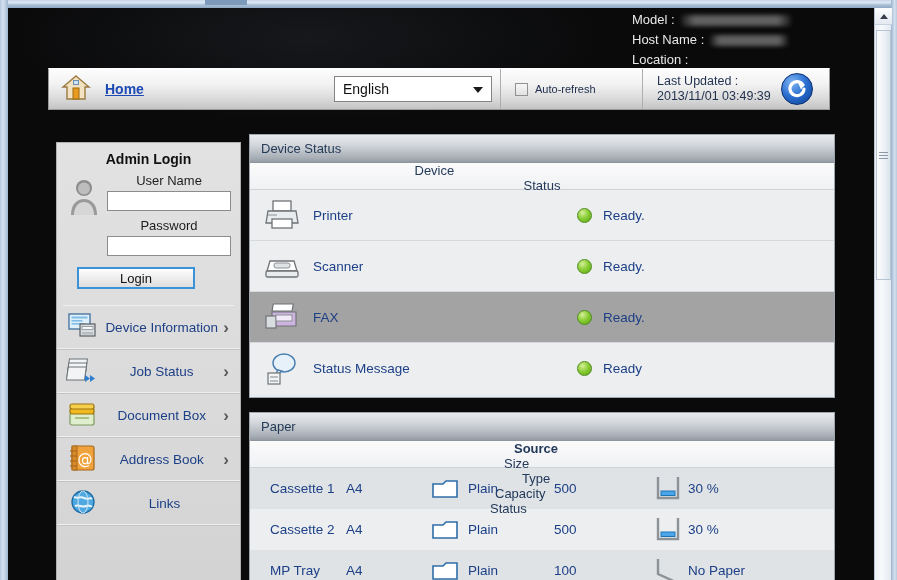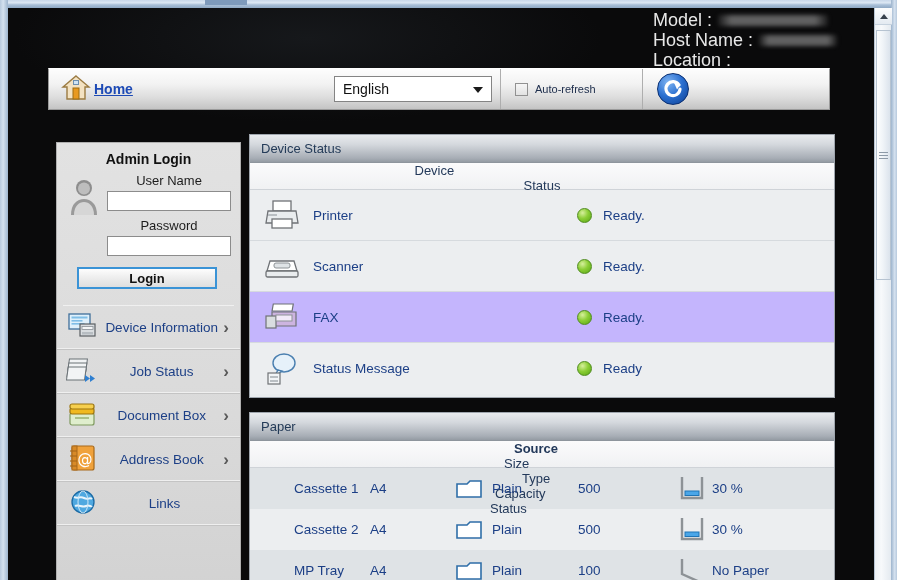--- a/index.html
+++ b/index.html
@@ -45,23 +45,23 @@
   
   .page-bg {
     position: absolute; left: 0; top: 0; width: 869px; height: 572px;
     background:
       radial-gradient(ellipse 420px 120px at 300px 30px, #16181b 0%, #0a0a0b 70%),
       #060607;
   }
 
   
   .device-info {
-    position: absolute; left: 645px; top: 2px;
+    position: absolute; left: 624px; top: 2px;
     color: #e8e8e8;
-    font-size: 18px;
+    font-size: 13px;
     line-height: 20px;
     white-space: nowrap;
   }
   .device-info .row { display: flex; align-items: center; height: 20px; }
   .redact {
     display: inline-block;
     height: 11px;
     margin-left: 6px;
     border-radius: 1px;
     background: linear-gradient(to right, rgba(120,120,120,.15), rgba(150,150,150,.62) 12%, rgba(150,150,150,.62) 88%, rgba(120,120,120,.15));
@@ -73,21 +73,21 @@
   
   .toolbar {
     position: absolute; left: 40px; top: 60px;
     width: 782px; height: 42px;
     display: flex; align-items: stretch;
     background: linear-gradient(to bottom,#fdfdfd 0%,#f2f2f2 38%,#dcdcdc 72%,#c4c4c4 100%);
     border: 1px solid #9a9a9a;
     border-top-color: #fff;
   }
   .tb-home {
-    display: flex; align-items: center; gap: 3px;
+    display: flex; align-items: center; gap: 14px;
     padding: 0 14px 0 12px;
     flex: 0 0 auto; width: 285px;
   }
   .home-link {
     color: #1c49b5; font-size: 14px; text-decoration: underline;
     cursor: pointer; font-weight: bold;
   }
   .tb-lang {
     display: flex; align-items: center;
     flex: 1 1 auto;
@@ -157,27 +157,26 @@
   .avatar { flex: 0 0 auto; width: 34px; padding-top: 4px; }
   .login-fields { flex: 1 1 auto; }
   .fld-label { font-size: 13px; color: #1d1d1d; margin-bottom: 3px; }
   .fld-input {
     width: 124px; height: 20px;
     background: #fff; border: 1px solid #8c8c8c;
     margin-bottom: 7px;
   }
   .login-btn {
     margin: 4px 0 0 10px;
-    width: 140px; height: 22px;
+    width: 118px; height: 22px;
     border: 2px solid #3a93d6;
     background: linear-gradient(to bottom,#fdfdfd 0%,#ededed 50%,#dedede 100%);
     font-size: 13px; color: #111;
     display: flex; align-items: center; justify-content: center;
     cursor: pointer;
-    font-weight: bold;
   }
   .nav-sep {
     height: 1px; background: #bcbcbc; margin: 6px 6px 0 6px;
     border-bottom: 1px solid #f0f0f0;
   }
   .nav-item {
     height: 44px; display: flex; align-items: center;
     padding: 0 8px 0 9px; gap: 2px; cursor: pointer;
     border-bottom: 1px solid #c4c4c4;
     box-shadow: inset 0 -2px 0 -1px #efefef;
@@ -213,33 +212,33 @@
     background: linear-gradient(to bottom,#fbfbfc 0%,#f0f1f3 100%);
     border-bottom: 1px solid #cfd3d8;
     display: flex; align-items: center;
     font-size: 13px; color: #23395a; flex-direction: column;
   }
   .drow {
     height: 51px; display: flex; align-items: center;
     font-size: 13.5px; color: #1c3f86;
     border-bottom: 1px solid #d6dade;
   }
-  .drow.alt { background: #c4b5fd; }
+  .drow.alt { background: #a3a3a3; }
   .drow.lite { background: #eceef0; }
   .dev-icon-cell { width: 63px; display: flex; justify-content: center; }
   .dev-name { width: 252px; }
   .dev-dot { width: 38px; display: flex; justify-content: center; }
   .dot {
     width: 15px; height: 15px; border-radius: 50%;
     background: radial-gradient(circle at 35% 30%, #d6ef9c 0%, #8cce36 45%, #57a513 100%);
     border: 1px solid #4f8c1d;
   }
 
   
-  .pc-source  { width: 96px; padding-left: 20px; margin-left: 24px; }
+  .pc-source  { width: 96px; padding-left: 20px; }
   .pc-size    { width: 76px; }
   .pc-typeic  { width: 46px; display:flex; justify-content:center; }
   .pc-type    { width: 86px; }
   .pc-cap     { width: 94px; }
   .pc-statusic{ width: 40px; display:flex; justify-content:center; }
   .pc-status  { width: 110px; }
   .prow { height: 41px; display: flex; align-items: center; font-size: 13.5px; color: #1c3f86; }
   .prow.alt { background: #dfe3e6; }
   .prow.lite { background: #eceef0; }
 
@@ -327,20 +326,24 @@
           <i class="lang-arrow"></i>
         </div>
       </div>
 
       <div class="tb-refreshchk">
         <span class="chk"></span>
         <span>Auto-refresh</span>
       </div>
 
       <div class="tb-updated">
+        <div class="updated-text">
+          <div>Last Updated :</div>
+          <div>2013/11/01 03:49:39</div>
+        </div>
         <div class="refresh-icon">
           <svg width="22" height="22" viewBox="0 0 22 22">
             <path d="M17 7 A7 7 0 1 0 18 11" fill="none" stroke="#ffffff" stroke-width="3.2" stroke-linecap="round"></path>
             <path d="M11.5 3.5 L18.5 6.5 L15 11.5 Z" fill="#ffffff"></path>
           </svg>
         </div>
       </div>
     </div>
 
     <div class="sidebar">

